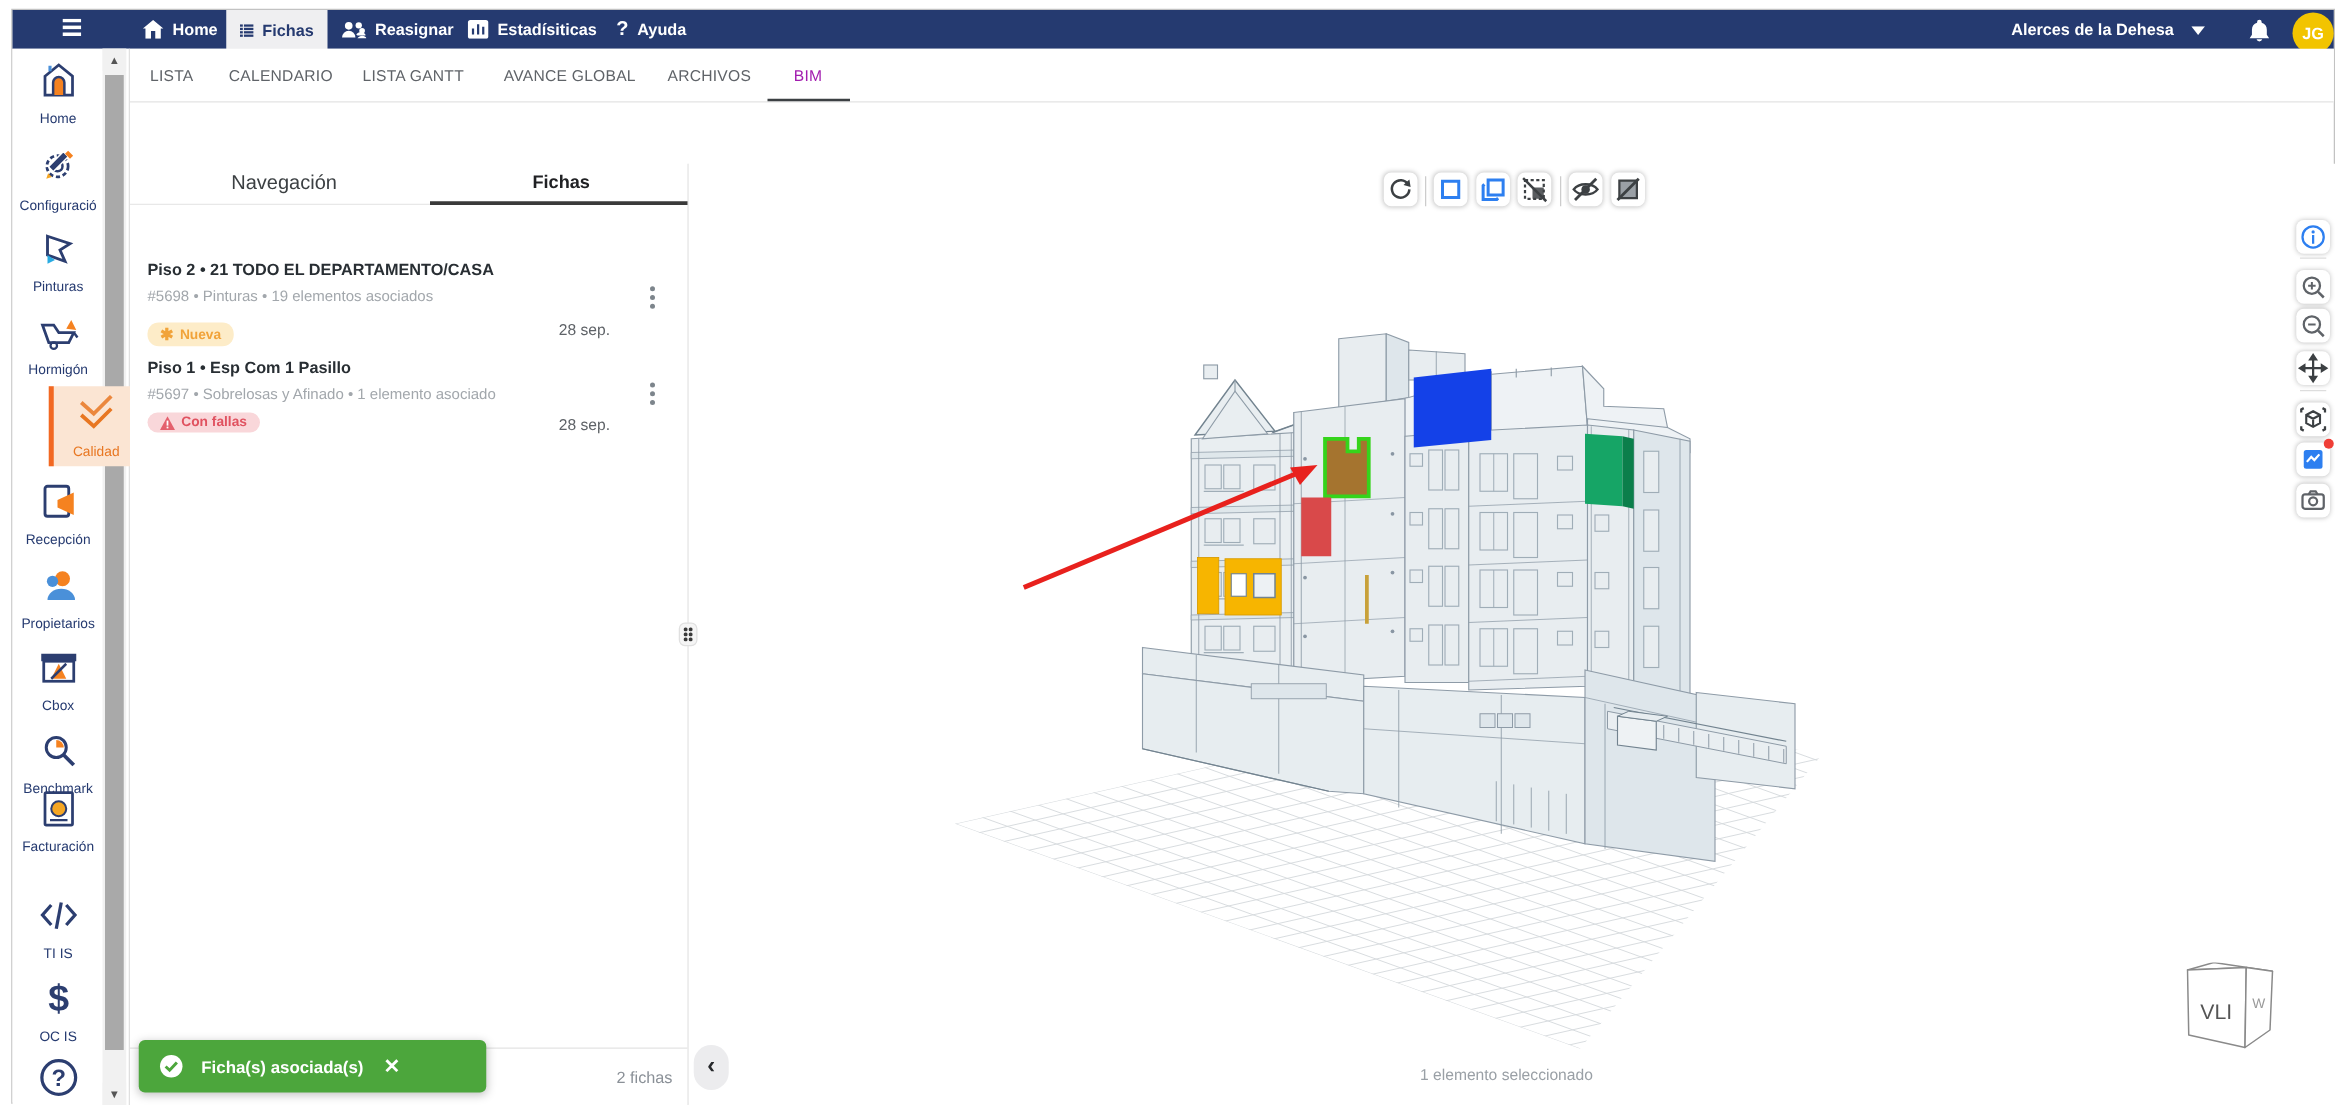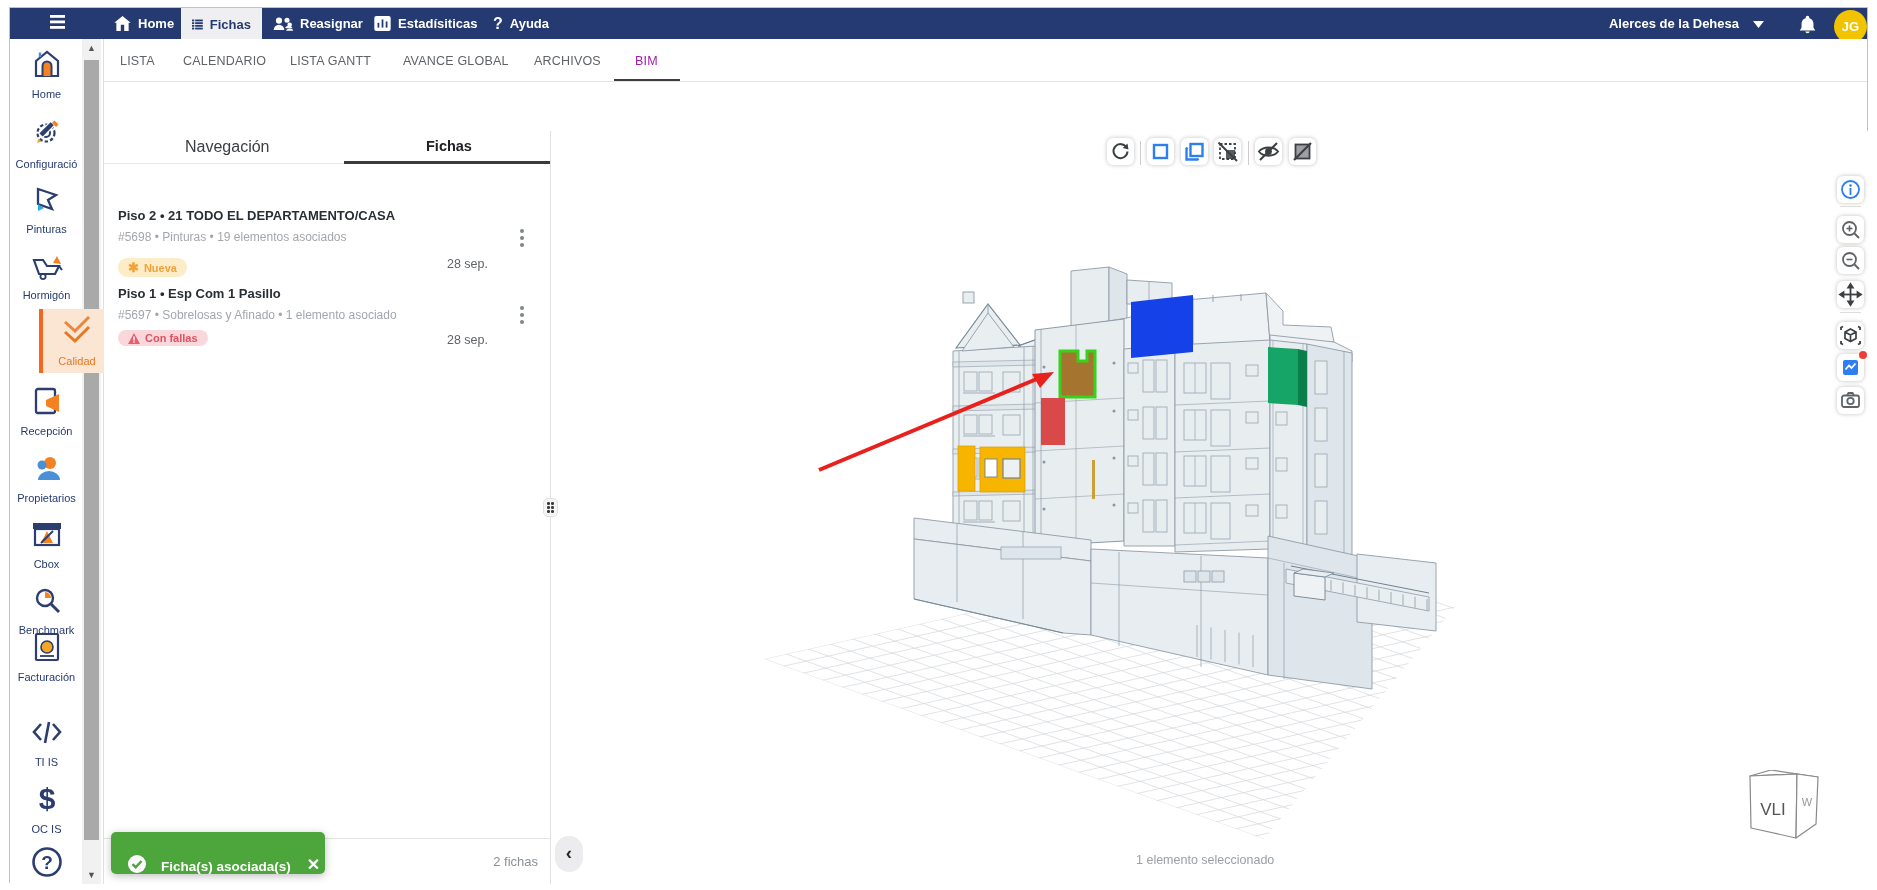--- a/index.html
+++ b/index.html
@@ -27,21 +27,21 @@
 #filters { position:absolute; left:94px; top:73px; right:0; height:50px; background:#fff; border-bottom:1px solid #e7e7e7; }
 
 #panel { position:absolute; left:94px; top:123px; width:447px; height:753px; background:#fff; border-right:1px solid #e0e0e0; }
 
 #viewer { position:absolute; left:541px; top:123px; width:1318px; height:753px; background:#fff; }
 .tbtn { position:absolute; width:27px; height:27px; background:#fff; border-radius:6px; box-shadow:0 0 4px rgba(0,0,0,.25); }
 .badge-y { display:inline-flex; align-items:center; gap:5px; background:#fdecc8; color:#f1a33a; font-size:11px; font-weight:bold; border-radius:9px; padding:2px 10px; }
 .badge-r { display:inline-flex; align-items:center; gap:5px; background:#f9d7da; color:#e05260; font-size:11px; font-weight:bold; border-radius:9px; padding:2px 10px; }
 .kebab i { display:block; width:4px; height:4px; border-radius:50%; background:#7d858c; margin:0 0 3px 0; }
 .hd { width:2.5px; height:2.5px; border-radius:50%; background:#3a3a3a; }
-#toast { position:absolute; left:101px; top:824px; width:214px; height:42px; background:#4ca63c; border-radius:5px; box-shadow:0 2px 8px rgba(0,0,0,.25); color:#fff; display:flex; align-items:flex-end; z-index:20; }
+#toast { position:absolute; left:101px; top:824px; width:278px; height:42px; background:#4ca63c; border-radius:5px; box-shadow:0 2px 8px rgba(0,0,0,.25); color:#fff; display:flex; align-items:center; z-index:20; }
 </style>
 </head>
 <body>
 <div id="app">
   <div id="nav">
     <svg style="position:absolute;left:40px;top:7px" width="15" height="14" viewBox="0 0 15 14">
         <g fill="#fff">
           <rect y="0" width="15" height="2.8"></rect>
           <rect y="5.5" width="15" height="2.8"></rect>
           <rect y="11" width="15" height="2.8"></rect>

